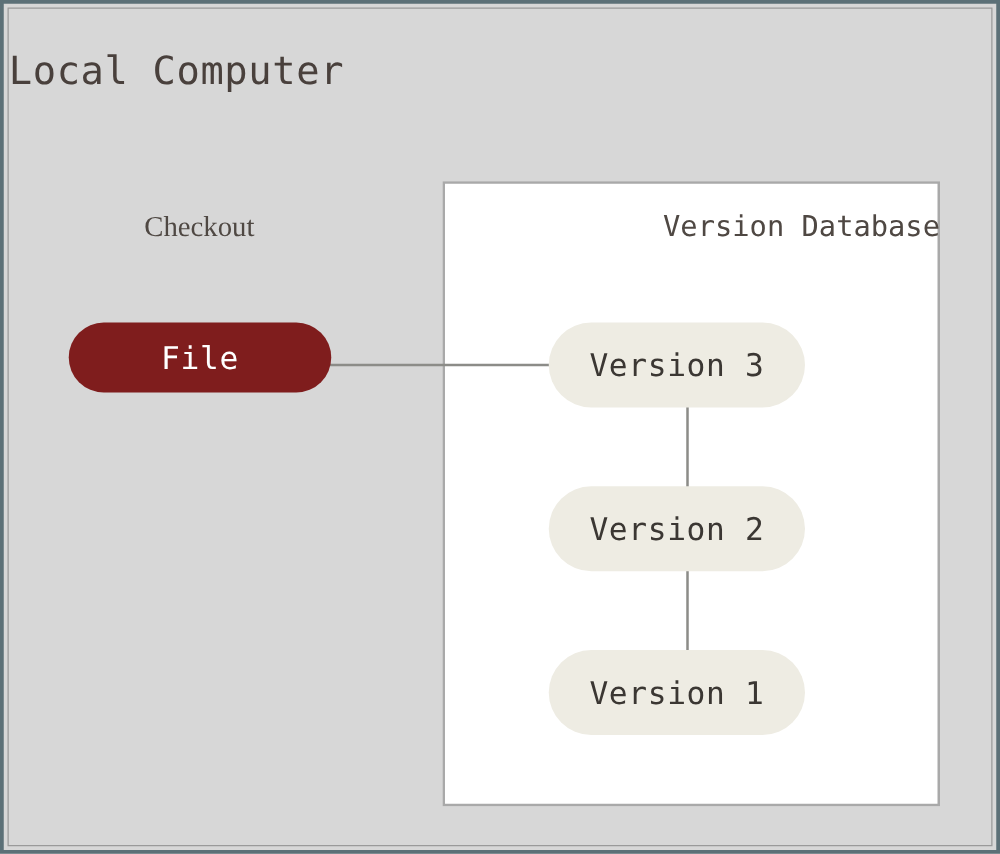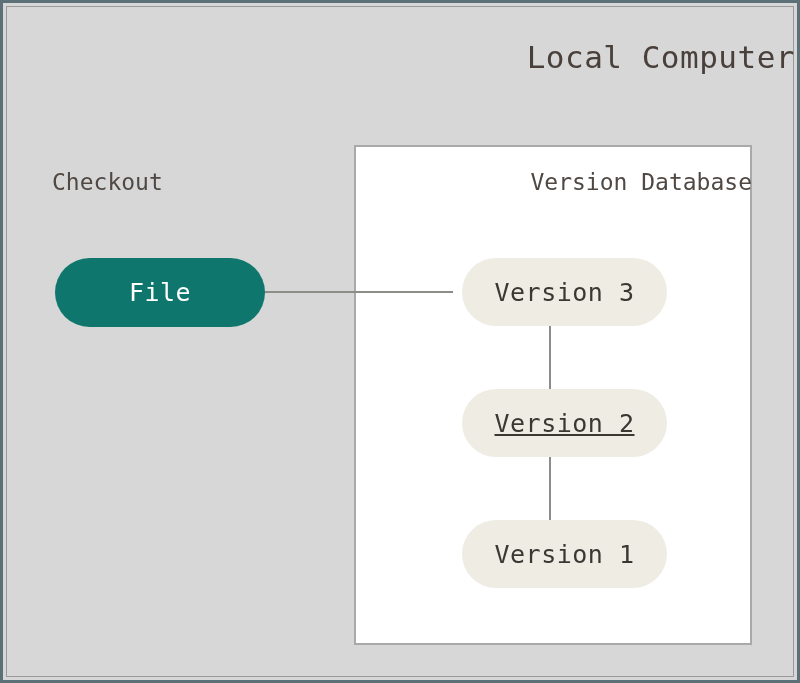--- a/index.html
+++ b/index.html
@@ -33,40 +33,42 @@
     box-sizing: border-box;
     border: 1px solid #9a9a9a;
     background: #d7d7d7;
   }
 
   .title {
     position: absolute;
     left: 0;
     top: 32px;
     width: 788px;
-    text-align: right;
+    text-align: left;
     font-size: 31px;
     letter-spacing: 0.5px;
     color: #49403c;
     font-family: "DejaVu Sans Mono", monospace;
     white-space: pre;
   }
 
   .section-label {
     position: absolute;
     font-size: 23px;
     color: #4f4843;
     font-family: "DejaVu Sans Mono", monospace;
     white-space: pre;
   }
 
   #checkout-label {
     left: 45px;
     top: 162px;
     width: 215px;
+    text-align: center;
+    font-family: Liberation Serif, serif;
   }
 
   
   #version-db-panel {
     position: absolute;
     left: 347px;
     top: 138px;
     width: 398px;
     height: 500px;
     box-sizing: border-box;
@@ -100,37 +102,37 @@
     font-family: "DejaVu Sans Mono", monospace;
     font-size: 25px;
     letter-spacing: 0.5px;
     white-space: pre;
   }
 
   #file-node {
     left: 48px;
     top: 251px;
     width: 210px;
-    height: 69px;
+    height: 56px;
     border-radius: 35px;
-    background: #0f766e;
+    background: #7f1d1d;
     color: #ffffff;
   }
 
   .version-node {
-    left: 455px;
+    left: 432px;
     width: 205px;
     height: 68px;
     border-radius: 34px;
     background: #eeece3;
     color: #3b3733;
   }
 
   #version-3 { top: 251px; }
-  #version-2 { top: 382px; text-decoration: underline; }
+  #version-2 { top: 382px; }
   #version-1 { top: 513px; text-align: center; }
 </style>
 </head>
 <body>
 
 <div id="stage">
 
   <div id="local-computer">
 
     <div class="title">Local Computer</div>

